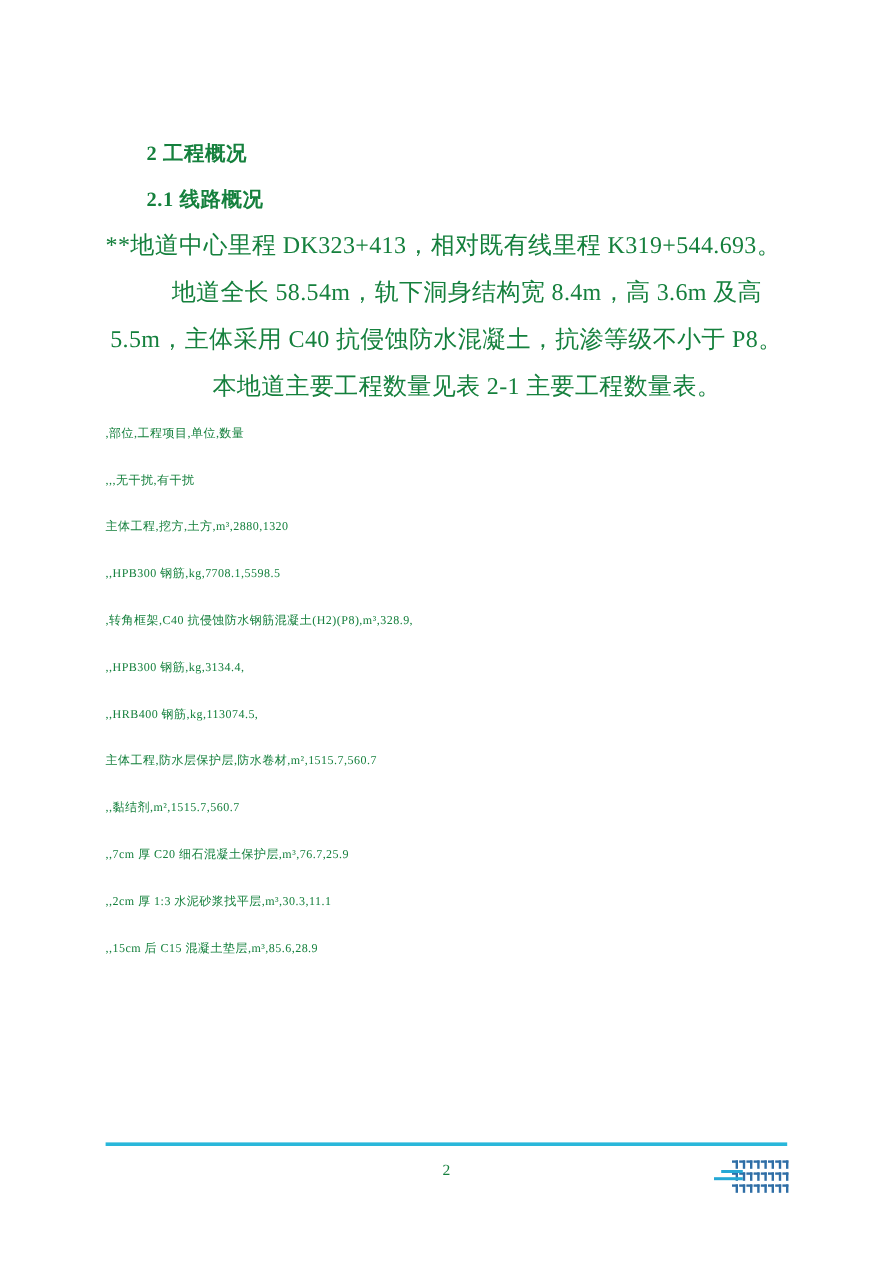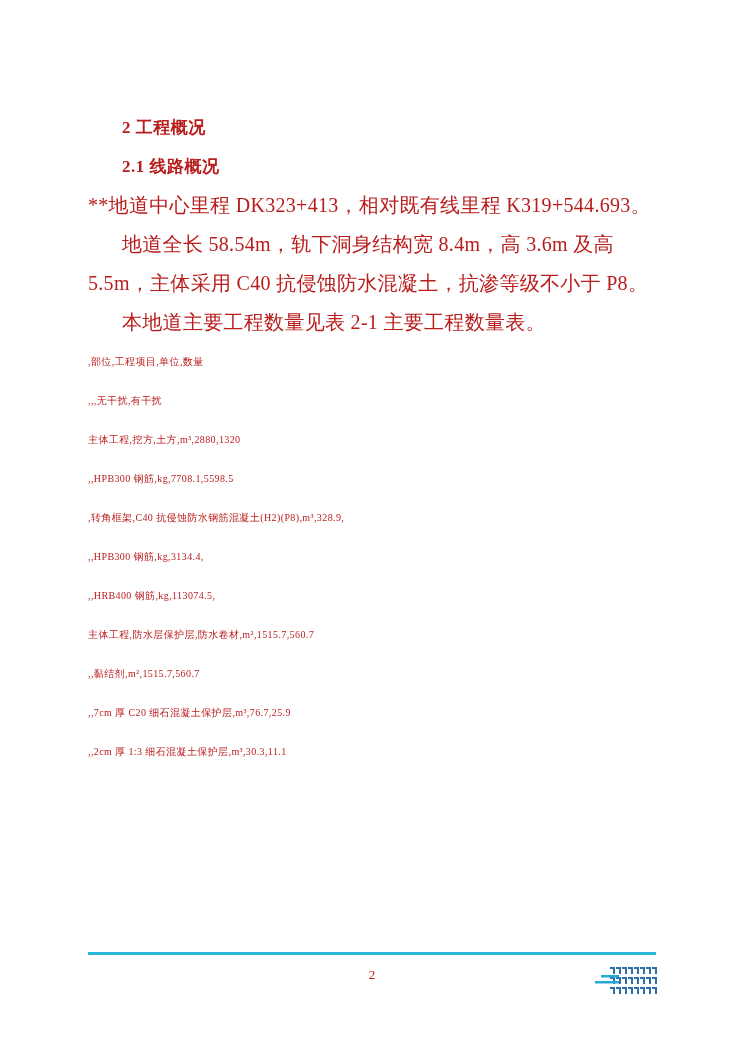--- a/index.html
+++ b/index.html
@@ -5,37 +5,37 @@
   * { box-sizing: border-box; }
   html, body { margin: 0; padding: 0; background: #ffffff; }
   .page {
     position: relative;
     width: 744px;
     height: 1052px;
     background: #ffffff;
     margin: 0 auto;
     overflow: hidden;
     font-family: "Liberation Serif", "DejaVu Serif", serif;
-    color: #b91c1c;
+    color: #15803d;
   }
   .content {
     position: absolute;
     left: 88px;
     top: 108px;
     width: 568px;
   }
   .line { margin: 0; line-height: 39px; }
   .heading {
     font-size: 17px;
     font-weight: bold;
     padding-left: 34px;
     letter-spacing: 0.5px;
   }
   .para { font-size: 20px; letter-spacing: 0.3px; }
-  .para.indent { text-indent: 34px; }
+  .para.indent { text-indent: 34px; text-align: center; }
   .csv {
     font-size: 10px;
     letter-spacing: 0.4px;
   }
   .footer-rule {
     position: absolute;
     left: 88px;
     right: 88px;
     top: 952px;
     height: 3px;
@@ -73,21 +73,22 @@
     <p class="line csv">,部位,工程项目,单位,数量</p>
     <p class="line csv">,,,无干扰,有干扰</p>
     <p class="line csv">主体工程,挖方,土方,m³,2880,1320</p>
     <p class="line csv">,,HPB300 钢筋,kg,7708.1,5598.5</p>
     <p class="line csv">,转角框架,C40 抗侵蚀防水钢筋混凝土(H2)(P8),m³,328.9,</p>
     <p class="line csv">,,HPB300 钢筋,kg,3134.4,</p>
     <p class="line csv">,,HRB400 钢筋,kg,113074.5,</p>
     <p class="line csv">主体工程,防水层保护层,防水卷材,m²,1515.7,560.7</p>
     <p class="line csv">,,黏结剂,m²,1515.7,560.7</p>
     <p class="line csv">,,7cm 厚 C20 细石混凝土保护层,m³,76.7,25.9</p>
-    <p class="line csv">,,2cm 厚 1:3 细石混凝土保护层,m³,30.3,11.1</p>
+    <p class="line csv">,,2cm 厚 1:3 水泥砂浆找平层,m³,30.3,11.1</p>
+    <p class="line csv">,,15cm 后 C15 混凝土垫层,m³,85.6,28.9</p>
   </div>
 
   <div class="footer-rule"></div>
 
   <div class="page-number">2</div>
 
   <svg class="footer-logo" viewBox="0 0 66 34" xmlns="http://www.w3.org/2000/svg" aria-hidden="true">
 
     <g fill="#2f6ea6">
 

